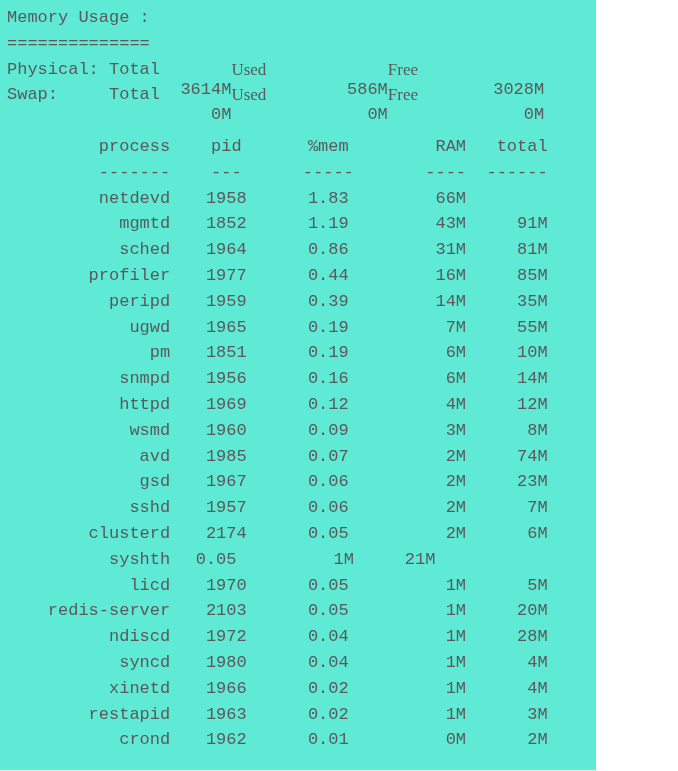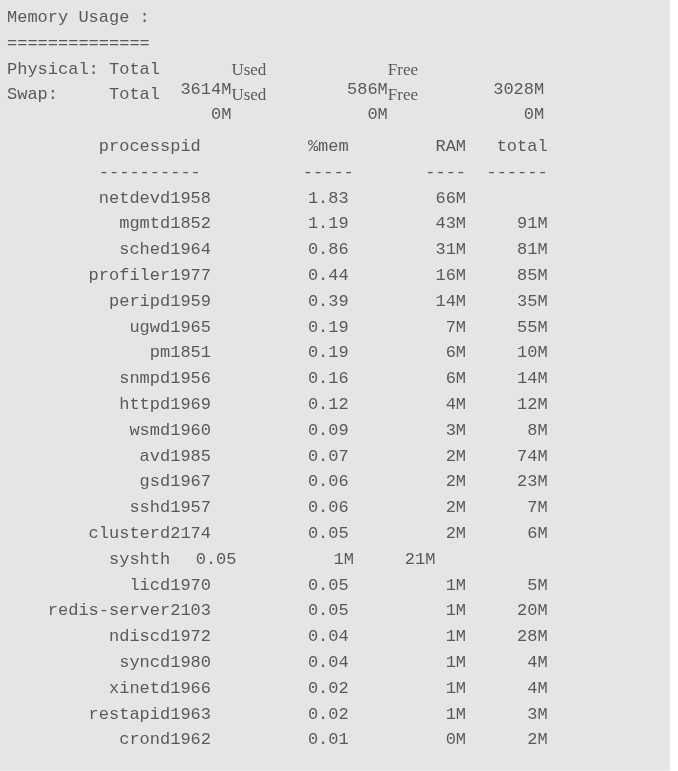--- a/index.html
+++ b/index.html
@@ -2,24 +2,24 @@
 <html><head>
 <meta charset="utf-8">
 <style>
   html, body {
     margin: 0;
     padding: 0;
     background: #ffffff;
   }
   .screen {
     position: relative;
-    width: 670px;
+    width: 596px;
     height: 771px;
     box-sizing: border-box;
-    background: #e5e5e5;
+    background: #5eead4;
     border-bottom: 1px solid #ececec;
     padding: 5px 0 0 7px;
     overflow: hidden;
     font-family: "Liberation Mono", "DejaVu Sans Mono", monospace;
     font-size: 17px;
     line-height: 25.8px;
     color: #5a5a5a;
     font-weight: 400;
   }
   .line {
@@ -31,21 +31,21 @@
   .blank { height: 25.8px; }
 
   
   .f-label  { width: 10ch; text-align: left;  }
   .f-tlabel { width: 5ch;  text-align: left;  }
   .f-val    { width: 7ch;  text-align: right; margin-top: 20px; }
   .f-mid    { width: 10ch; text-align: left; font-family: Liberation Serif, serif; }
 
   
   .f-proc  { width: 16ch; text-align: right;  }
-  .f-pid   { width: 11ch; text-align: left; }
+  .f-pid   { width: 11ch; text-align: center; }
   .f-mem   { width: 9ch;  text-align: center; }
   .f-ram   { width: 9ch;  text-align: right; }
   .f-total { width: 8ch;  text-align: right; }
 </style>
 </head>
 <body>
 
 <div class="screen">
 
   <div class="line">

